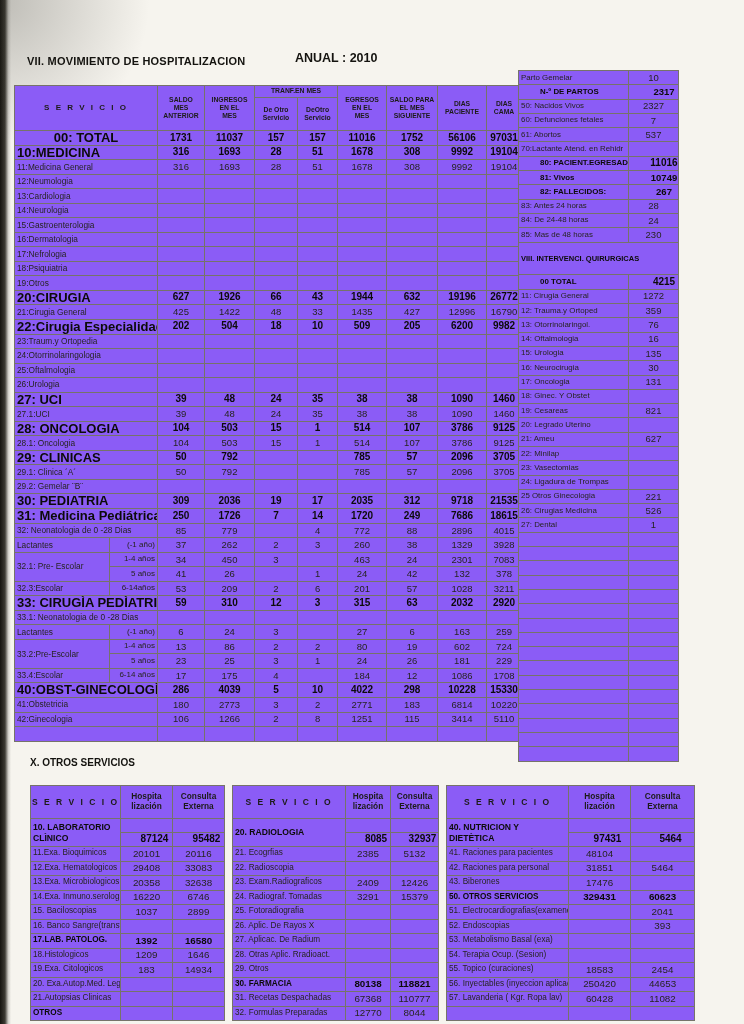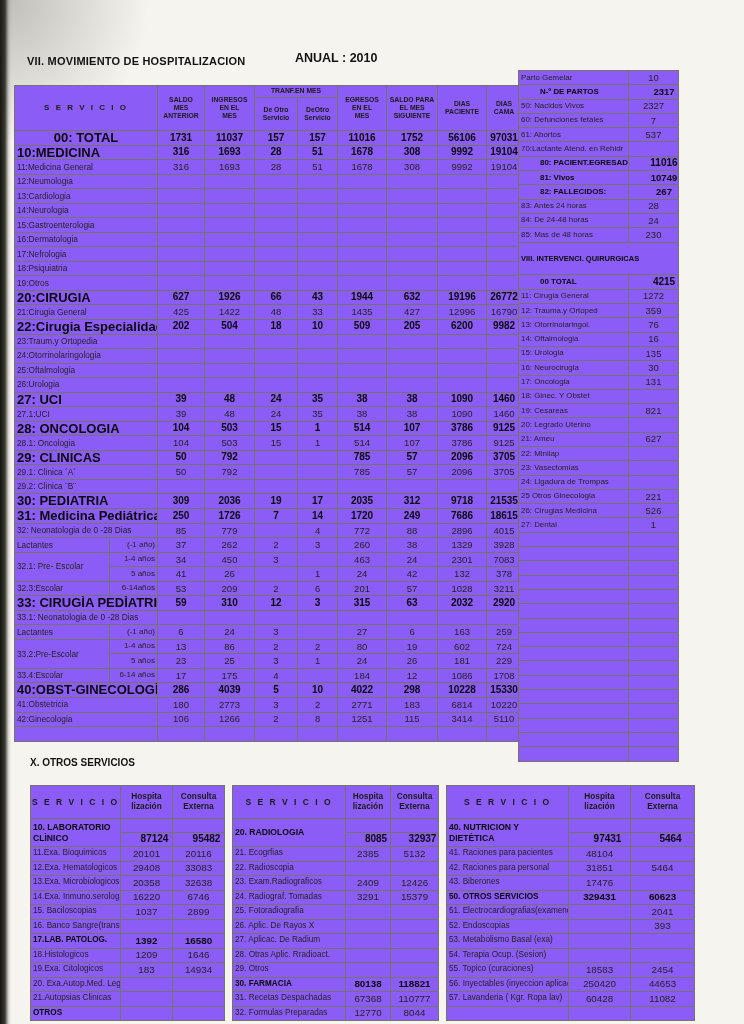--- a/index.html
+++ b/index.html
@@ -372,21 +372,21 @@
           <td class="num">50</td>
           <td class="num">792</td>
           <td class="num"></td>
           <td class="num"></td>
           <td class="num">785</td>
           <td class="num">57</td>
           <td class="num">2096</td>
           <td class="num">3705</td>
         </tr>
         <tr class="">
-          <td class="lbl" colspan="2">29.2: Clinica ¨B¨</td>
+          <td class="lbl" colspan="2">29.2: Gemelar ¨B¨</td>
           <td class="num"></td>
           <td class="num"></td>
           <td class="num"></td>
           <td class="num"></td>
           <td class="num"></td>
           <td class="num"></td>
           <td class="num"></td>
           <td class="num"></td>
         </tr>
         <tr class="b">

